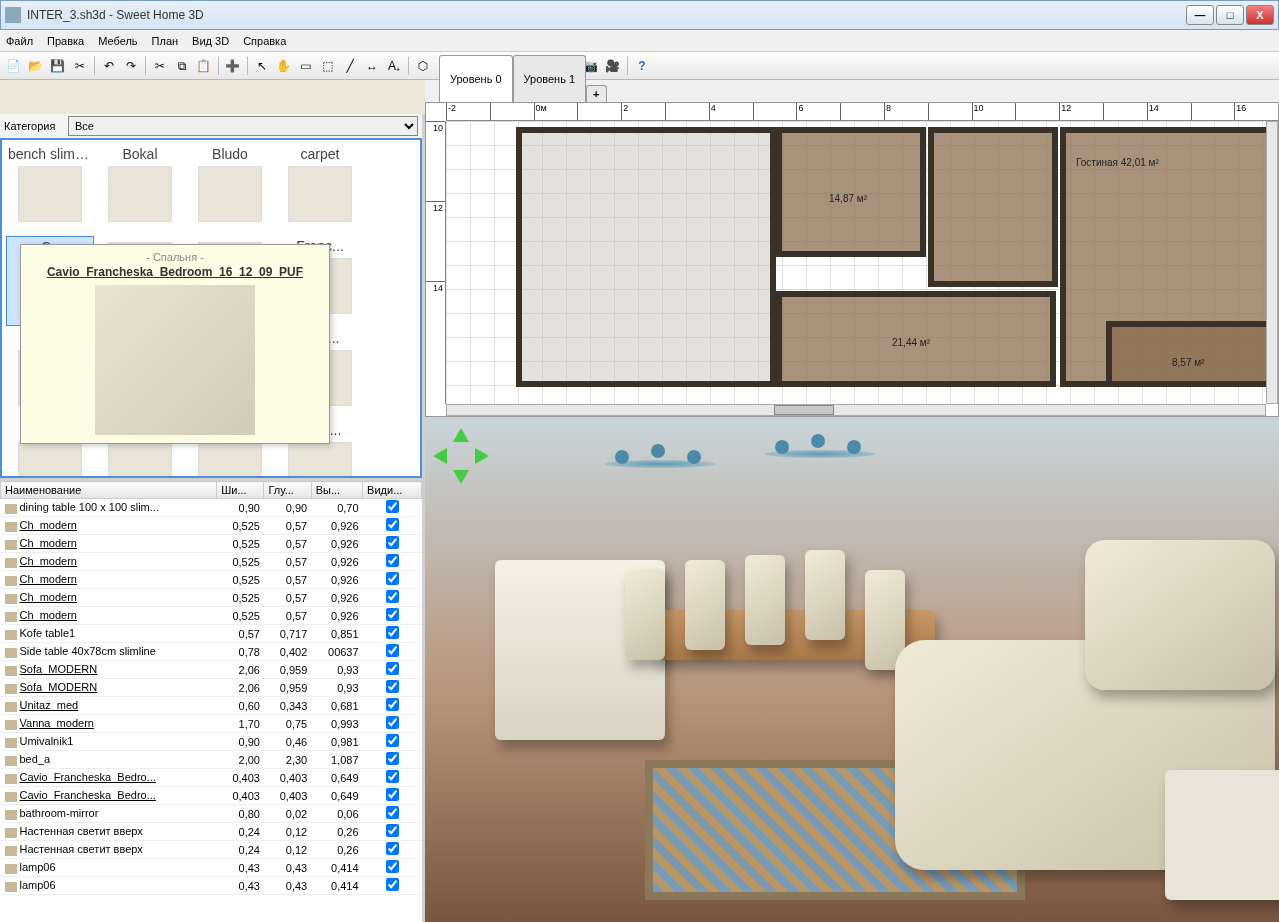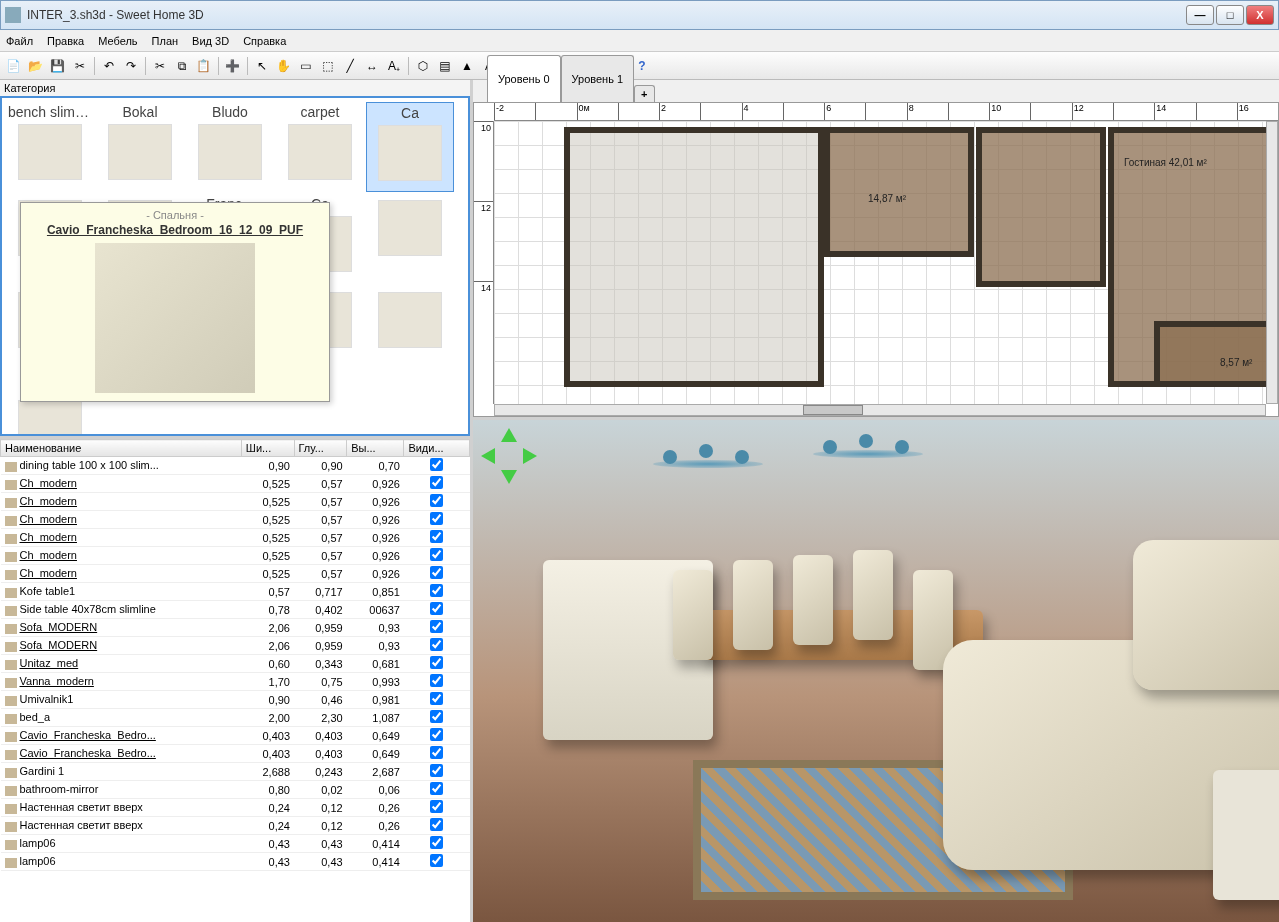--- a/index.html
+++ b/index.html
@@ -8,21 +8,21 @@
 .titlebar-icon { width: 16px; height: 16px; margin-right: 6px; background: #8ab; }
 .titlebar-text { flex: 1; color: #333; font-size: 12px; }
 .winbtn { width: 28px; height: 20px; margin-left: 2px; border: 1px solid #888; border-radius: 3px; display: flex; align-items: center; justify-content: center; font-weight: bold; background: linear-gradient(#fefefe,#d8e4f0); }
 .winbtn.close { background: linear-gradient(#f08080,#d03030); color: #fff; }
 .menubar { height: 22px; background: #f0f0f0; border-bottom: 1px solid #ccc; display: flex; align-items: center; padding: 0 6px; gap: 14px; }
 .menubar span { cursor: default; }
 .toolbar { height: 28px; background: linear-gradient(#fdfdfd,#e8e8e8); border-bottom: 1px solid #bbb; display: flex; align-items: center; padding: 0 4px; gap: 2px; }
 .tbtn { width: 20px; height: 20px; border: 1px solid transparent; display: flex; align-items: center; justify-content: center; font-size: 12px; }
 .tsep { width: 1px; height: 18px; background: #bbb; margin: 0 2px; }
 .main { display: flex; height: calc(100% - 80px); }
-.left { width: 473px; display: flex; flex-direction: column; border-right: 3px solid #d0d0d0; }
+.left { width: 425px; display: flex; flex-direction: column; border-right: 3px solid #d0d0d0; margin-top: 34px; }
 .right { flex: 1; display: flex; flex-direction: column; }
 .catrow { display: flex; align-items: center; padding: 2px 4px; gap: 4px; background: #f4f4f4; }
 .catrow label { width: 60px; }
 .catrow select, .catrow input { flex: 1; border: 1px solid #888; height: 20px; font-size: 11px; padding: 0 2px; }
 .catalog { flex: 0 0 340px; background: #fff; border: 2px solid #4a90d9; overflow: hidden; position: relative; display: flex; flex-wrap: wrap; align-content: flex-start; padding: 4px; gap: 2px; }
 .catitem { width: 88px; height: 90px; text-align: center; display: flex; flex-direction: column; align-items: center; justify-content: flex-start; padding: 2px; }
 .catitem .thumb { width: 64px; height: 56px; background: #e8e4d8; border: 1px solid #ddd; margin-top: 4px; }
 .catitem.selected { background: #cce4ff; border: 1px solid #4a90d9; }
 .catlabel { color: #444; font-size: 14px; white-space: nowrap; overflow: hidden; text-overflow: ellipsis; width: 100%; text-align: center; }
 .tooltip { position: absolute; left: 18px; top: 104px; width: 310px; height: 200px; background: #fdfde6; border: 1px solid #999; z-index: 10; text-align: center; padding: 6px; box-shadow: 2px 2px 6px rgba(0,0,0,.2); }
@@ -124,20 +124,21 @@
   <div class="tbtn">📷</div>
   <div class="tbtn">🎥</div>
   <div class="tsep"></div>
   <div class="tbtn" style="color:#36c;font-weight:bold">?</div>
 </div>
 
 <div class="main">
   <div class="left">
     <div class="catrow">
       <label>Категория</label>
+      <select><option>Все</option></select>
     </div>
     <div class="catalog" id="catalog">
       <div class="tooltip">
         <div class="h1">- Спальня -</div>
         <div class="h2">Cavio_Francheska_Bedroom_16_12_09_PUF</div>
         <div class="pic"></div>
       </div>
     <div class="catitem">
           <div class="catlabel">bench slimli...</div>
           <div class="thumb"></div>
@@ -325,27 +326,20 @@
               <td class="num">0,403</td>
               <td class="num">0,403</td>
               <td class="num">0,649</td>
               <td style="text-align:center"><input type="checkbox" checked="" style=""></td>
             </tr>
             <tr>
               <td><span class="ficon"></span><span class="under">Cavio_Francheska_Bedro...</span></td>
               <td class="num">0,403</td>
               <td class="num">0,403</td>
               <td class="num">0,649</td>
-              <td style="text-align:center"><input type="checkbox" checked="" style=""></td>
-            </tr>
-            <tr>
-              <td><span class="ficon"></span><span>Gardini 1</span></td>
-              <td class="num">2,688</td>
-              <td class="num">0,243</td>
-              <td class="num">2,687</td>
               <td style="text-align:center"><input type="checkbox" checked="" style=""></td>
             </tr>
             <tr>
               <td><span class="ficon"></span><span>bathroom-mirror</span></td>
               <td class="num">0,80</td>
               <td class="num">0,02</td>
               <td class="num">0,06</td>
               <td style="text-align:center"><input type="checkbox" checked="" style=""></td>
             </tr>
             <tr>
@@ -412,25 +406,28 @@
             <div>16</div>
           </div>
         <div class="ruler-v" id="rulerv">
             <div>10</div>
             <div>12</div>
             <div>14</div>
           </div>
         <div class="floorplan">
           <div class="room light" style="left:70px;top:6px;width:260px;height:260px;"></div>
           <div class="room" style="left:330px;top:6px;width:150px;height:130px;">
-              <div class="roomlabel" style="left:38px;top:60px">14,87 м²</div>
+              <div class="roomlabel" style="left:47px;top:60px">14,87 м²</div>
             </div>
           <div class="room" style="left:482px;top:6px;width:130px;height:160px;"></div>
           <div class="room" style="left:614px;top:6px;width:230px;height:260px;">
               <div class="roomlabel" style="left:10px;top:24px">Гостиная 42,01 м²</div>
+            </div>
+          <div class="room" style="left:330px;top:170px;width:280px;height:96px;">
+              <div class="roomlabel" style="left:110px;top:40px">21,44 м²</div>
             </div>
           <div class="room" style="left:660px;top:200px;width:180px;height:66px;">
               <div class="roomlabel" style="left:60px;top:30px">8,57 м²</div>
             </div>
         </div>
         <div class="sb-h">
             <div class="thumb"></div>
           </div>
         <div class="sb-v"></div>
       </div>

